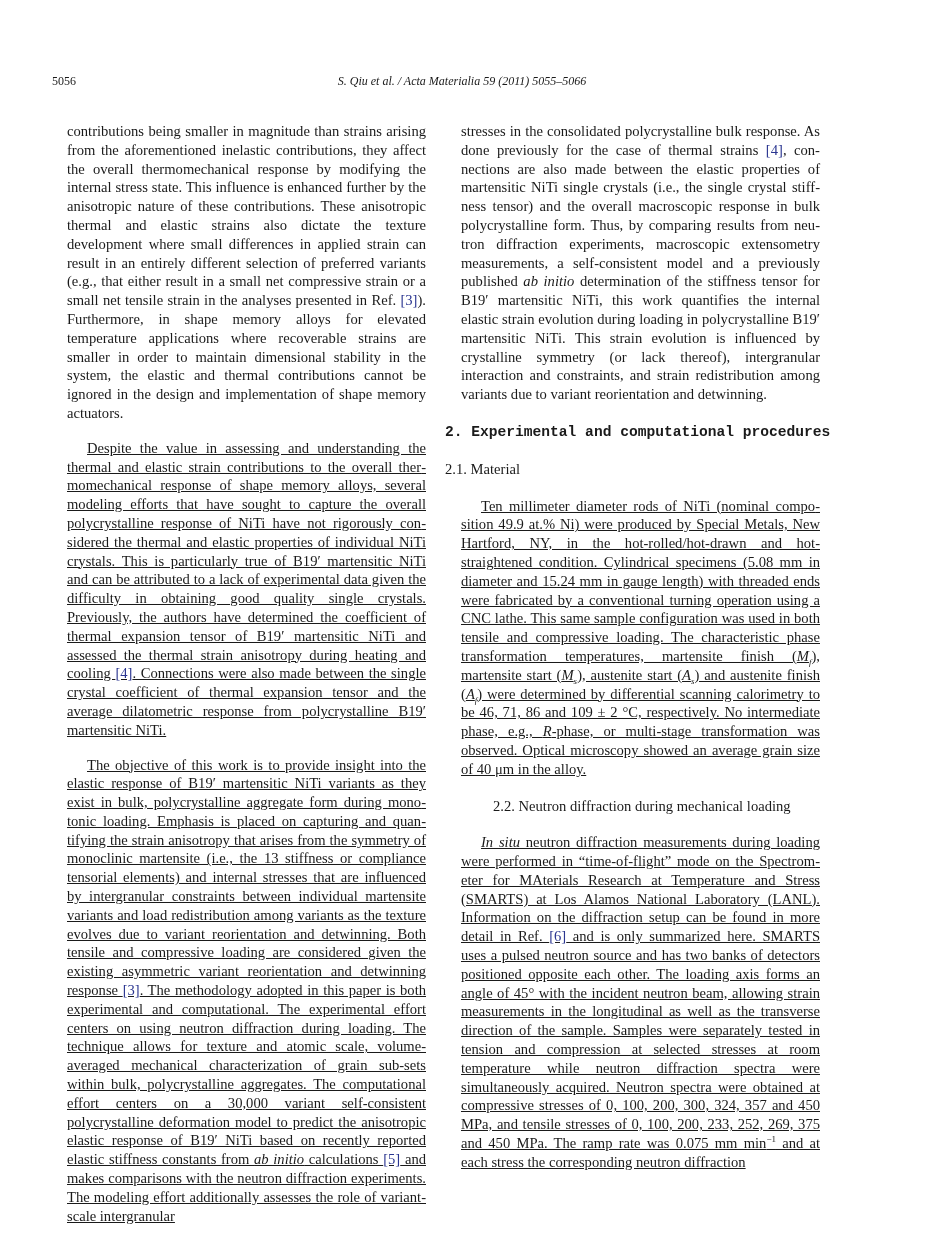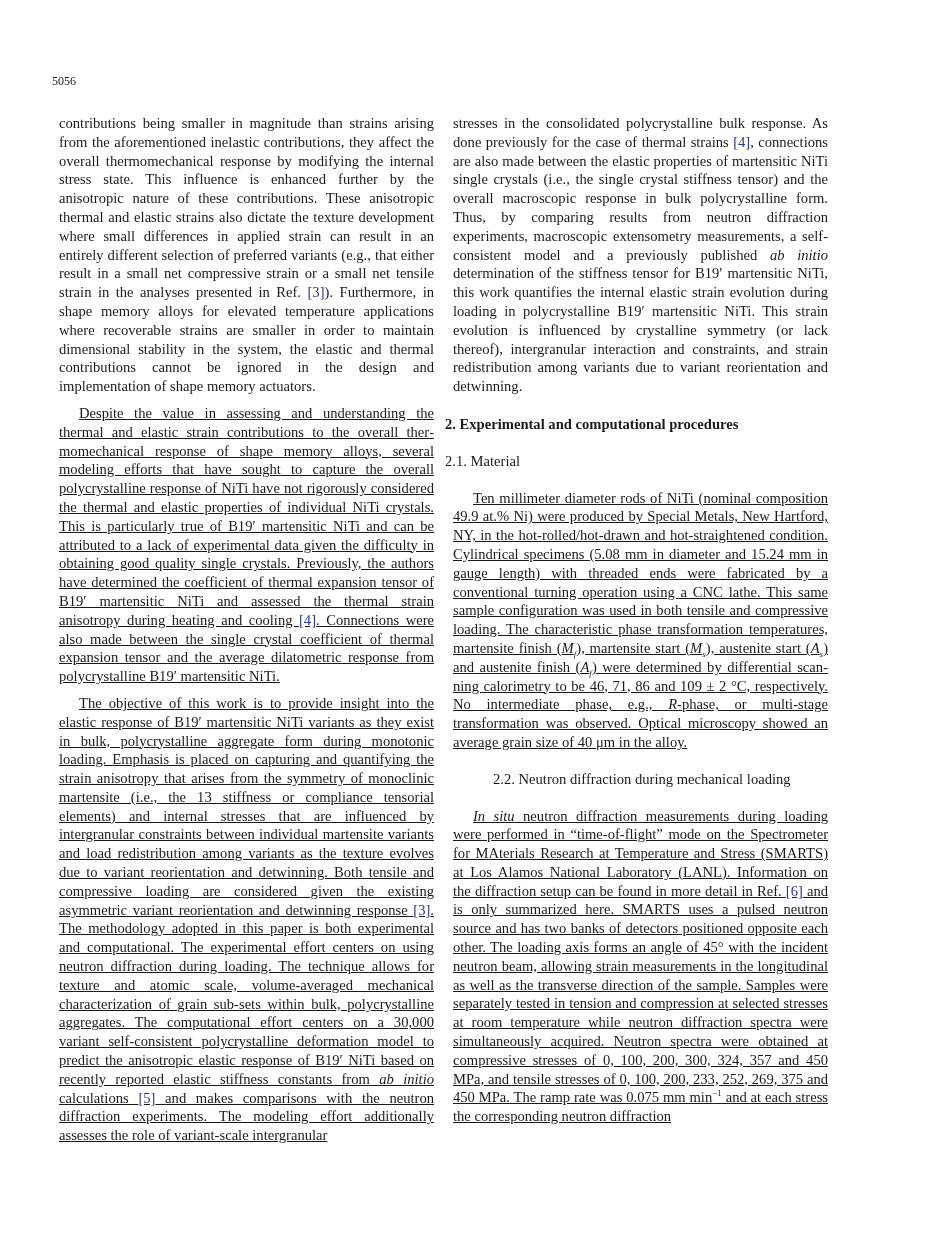--- a/index.html
+++ b/index.html
@@ -41,51 +41,53 @@
       top: 106px;
       width: 391px;
       font-size: 14.6px;
       line-height: 18.8px;
       text-align: justify;
       hyphens: manual;
     }
     .col-left { left: 51px; }
     .col-right { left: 445px; }
     .column p {
-      margin: 8px;
+      margin: 16px;
     }
     .column p.indent {
       text-indent: 20px;
       text-decoration: underline;
     }
     .cite {
       color: #2a3590;
     }
     .section-heading {
       font-weight: bold;
       margin: 19px 0 18px 0;
       text-align: left;
+      font-family: Liberation Mono, monospace;
     }
     .subsection-heading {
       margin: 0 0 18px 0;
       text-align: left;
     }
     .subsection-heading.mt {
       margin-top: 18px;
       margin-left: 48px;
     }
     sup { font-size: 9px; line-height: 0; }
     sub { font-size: 9px; line-height: 0; }
     i { font-style: italic; }
   </style>
 </head>
 <body>
 
 <div class="running-header">
   <span class="page-number">5056</span>
+  <span class="journal-ref">S. Qiu et al. / Acta Materialia 59 (2011) 5055–5066</span>
 </div>
 
 <div class="column col-left">
   <p><span>contributions being smaller in magnitude than strains aris­ing from the aforementioned inelastic contributions, they affect the overall thermomechanical response by modifying the internal stress state. This influence is enhanced further by the anisotropic nature of these contributions. These anisotropic thermal and elastic strains also dictate the tex­ture development where small differences in applied strain can result in an entirely different selection of preferred vari­ants (e.g., that either result in a small net compressive strain or a small net tensile strain in the analyses presented in Ref. </span><a class="cite">[3]</a><span>). Furthermore, in shape memory alloys for ele­vated temperature applications where recoverable strains are smaller in order to maintain dimensional stability in the system, the elastic and thermal contributions cannot be ignored in the design and implementation of shape memory actuators.</span></p>
 
   <p class="indent"><span>Despite the value in assessing and understanding the thermal and elastic strain contributions to the overall ther­momechanical response of shape memory alloys, several modeling efforts that have sought to capture the overall polycrystalline response of NiTi have not rigorously con­sidered the thermal and elastic properties of individual NiTi crystals. This is particularly true of B19′ martensitic NiTi and can be attributed to a lack of experimental data given the difficulty in obtaining good quality single crystals. Previously, the authors have determined the coefficient of thermal expansion tensor of B19′ martensitic NiTi and assessed the thermal strain anisotropy during heating and cooling </span><a class="cite">[4]</a><span>. Connections were also made between the single crystal coefficient of thermal expansion tensor and the average dilatometric response from polycrystalline B19′ martensitic NiTi.</span></p>
 
   <p class="indent"><span>The objective of this work is to provide insight into the elastic response of B19′ martensitic NiTi variants as they exist in bulk, polycrystalline aggregate form during mono­tonic loading. Emphasis is placed on capturing and quan­tifying the strain anisotropy that arises from the symmetry of monoclinic martensite (i.e., the 13 stiffness or compliance tensorial elements) and internal stresses that are influenced by intergranular constraints between indi­vidual martensite variants and load redistribution among variants as the texture evolves due to variant reorientation and detwinning. Both tensile and compressive loading are considered given the existing asymmetric variant reorienta­tion and detwinning response </span><a class="cite">[3]</a><span>. The methodology adopted in this paper is both experimental and computa­tional. The experimental effort centers on using neutron diffraction during loading. The technique allows for texture and atomic scale, volume-averaged mechanical character­ization of grain sub-sets within bulk, polycrystalline aggre­gates. The computational effort centers on a 30,000 variant self-consistent polycrystalline deformation model to pre­dict the anisotropic elastic response of B19′ NiTi based on recently reported elastic stiffness constants from </span><i>ab ini­tio</i><span> calculations </span><a class="cite">[5]</a><span> and makes comparisons with the neu­tron diffraction experiments. The modeling effort additionally assesses the role of variant-scale intergranular</span></p>
 </div>
 

